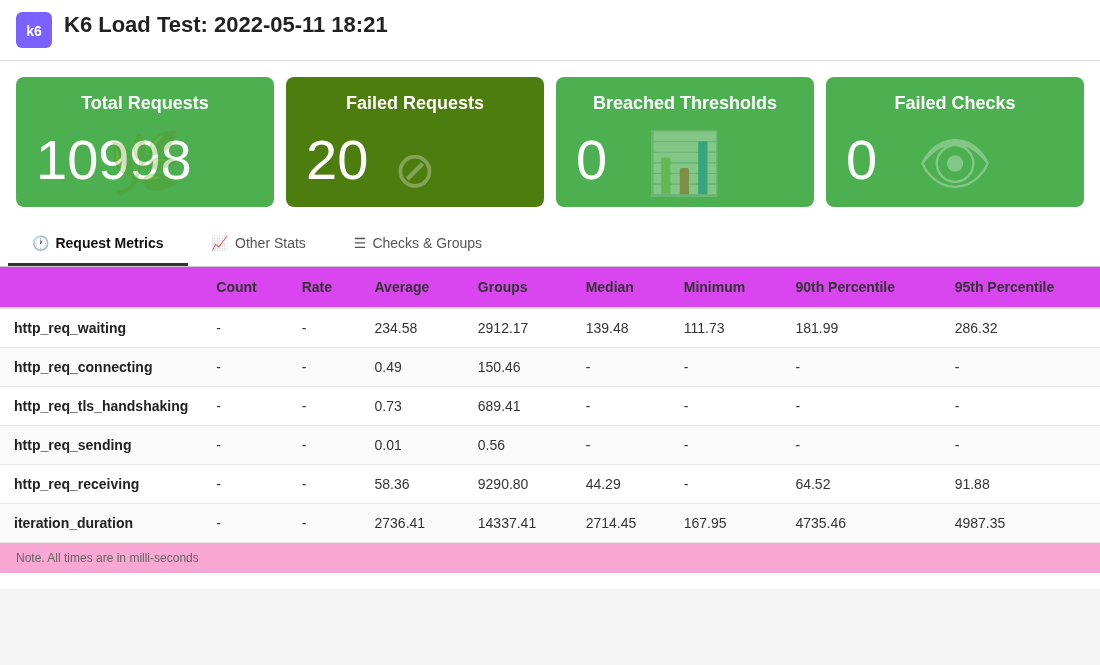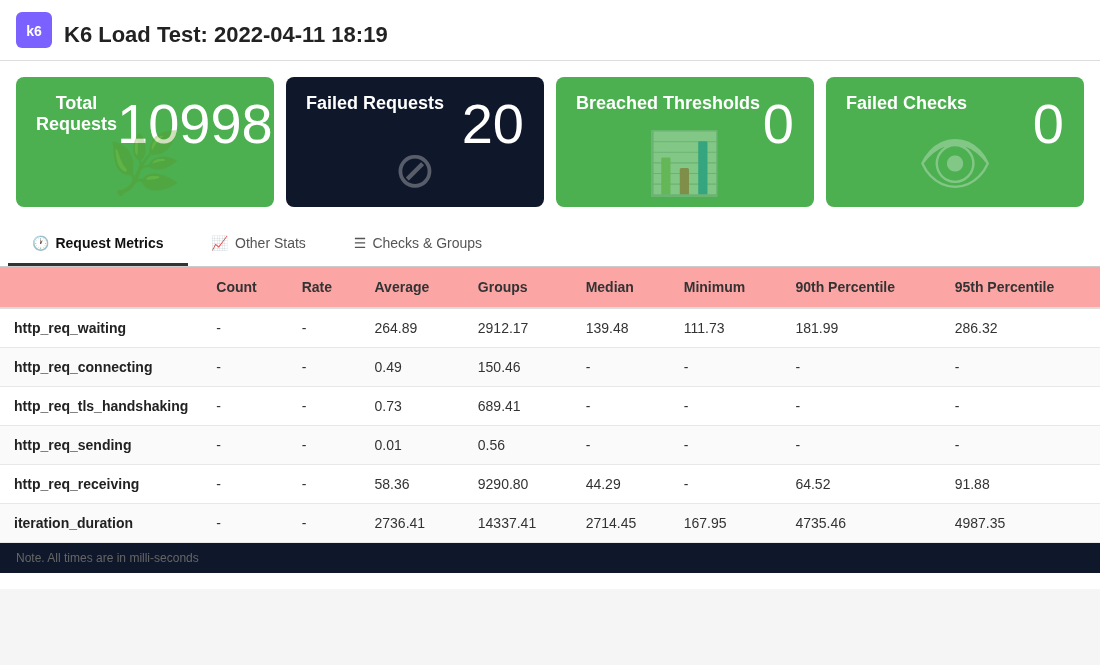--- a/index.html
+++ b/index.html
@@ -1,58 +1,58 @@
 <!DOCTYPE html>
 <html><head>
   <meta charset="utf-8">
   <style>
     * { box-sizing: border-box; margin: 0; padding: 0; }
     body { font-family: Arial, sans-serif; background: #f5f5f5; color: #333; width: 1100px; min-height: 665px; }
 
     
-    .header { display: flex; align-items: flex-end; padding: 12px 16px; background: #fff; border-bottom: 1px solid #ddd; }
+    .header { display: flex; align-items: flex-start; padding: 12px 16px; background: #fff; border-bottom: 1px solid #ddd; }
     .header-logo { width: 36px; height: 36px; margin-right: 12px; }
     .header-title { font-size: 22px; font-weight: bold; color: #222; }
 
     
     .stat-cards { display: flex; gap: 12px; padding: 16px; background: #fff; }
-    .stat-card { flex: 1; border-radius: 8px; padding: 16px 20px; color: #fff; min-height: 130px; display: flex; flex-direction: row; justify-content: space-between; position: relative; overflow: hidden; }
+    .stat-card { flex: 1; border-radius: 8px; padding: 16px 20px; color: #fff; min-height: 130px; display: flex; flex-direction: column; justify-content: space-between; position: relative; overflow: hidden; }
     .stat-card.green { background: #4caf50; }
-    .stat-card.red { background: #0f172a; }
+    .stat-card.red { background: #4d7c0f; }
     .stat-card-title { font-size: 18px; font-weight: bold; text-align: center; }
     .stat-card-value { font-size: 56px; font-weight: normal; line-height: 1.1; }
     .stat-card-icon { position: absolute; bottom: 8px; left: 50%; transform: translateX(-50%); opacity: 0.3; font-size: 60px; }
 
     
     .tabs { display: flex; background: #fff; border-bottom: 1px solid #ccc; padding: 0 8px; margin: 0; }
     .tab { padding: 12px 24px; cursor: pointer; font-size: 14px; font-weight: 500; color: #555; border-bottom: 3px solid transparent; display: flex; align-items: center; gap: 6px; }
     .tab.active { border-bottom: 3px solid #333; color: #111; font-weight: bold; }
 
     
     .table-section { background: #fff; padding: 0 0 16px 0; }
     table { width: 100%; border-collapse: collapse; font-size: 14px; }
-    thead tr { background: #fca5a5; }
+    thead tr { background: #d946ef; }
     thead th { padding: 12px 14px; text-align: left; font-weight: bold; color: #333; border-bottom: 2px solid #ddd; }
     thead th:first-child { width: 200px; }
     tbody tr { border-bottom: 1px solid #e8e8e8; }
     tbody tr:nth-child(even) { background: #fafafa; }
     tbody td { padding: 11px 14px; color: #333; }
     tbody td:first-child { font-weight: 600; color: #222; }
 
-    .note { font-size: 12px; color: #666; padding: 8px 16px; background: #0f172a; }
+    .note { font-size: 12px; color: #666; padding: 8px 16px; background: #f9a8d4; }
   </style>
 </head>
 <body>
 
 <div class="header">
   <svg class="header-logo" viewBox="0 0 36 36" xmlns="http://www.w3.org/2000/svg">
     <rect width="36" height="36" rx="6" fill="#7B61FF"></rect>
     <text x="50%" y="55%" dominant-baseline="middle" text-anchor="middle" fill="white" font-size="14" font-weight="bold" font-family="Arial">k6</text>
   </svg>
-  <span class="header-title">K6 Load Test: 2022-04-11 18:19</span>
+  <span class="header-title">K6 Load Test: 2022-05-11 18:21</span>
 </div>
 
 <div class="stat-cards">
 
   <div class="stat-card green">
     <div class="stat-card-title">Total Requests</div>
     <div class="stat-card-value">10998</div>
     <div class="stat-card-icon">🌿</div>
   </div>
 
@@ -103,21 +103,21 @@
         <th>Minimum</th>
         <th>90th Percentile</th>
         <th>95th Percentile</th>
       </tr>
     </thead>
     <tbody id="table-body">
         <tr>
           <td>http_req_waiting</td>
           <td>-</td>
           <td>-</td>
-          <td>264.89</td>
+          <td>234.58</td>
           <td>2912.17</td>
           <td>139.48</td>
           <td>111.73</td>
           <td>181.99</td>
           <td>286.32</td>
         </tr>
         <tr>
           <td>http_req_connecting</td>
           <td>-</td>
           <td>-</td>

